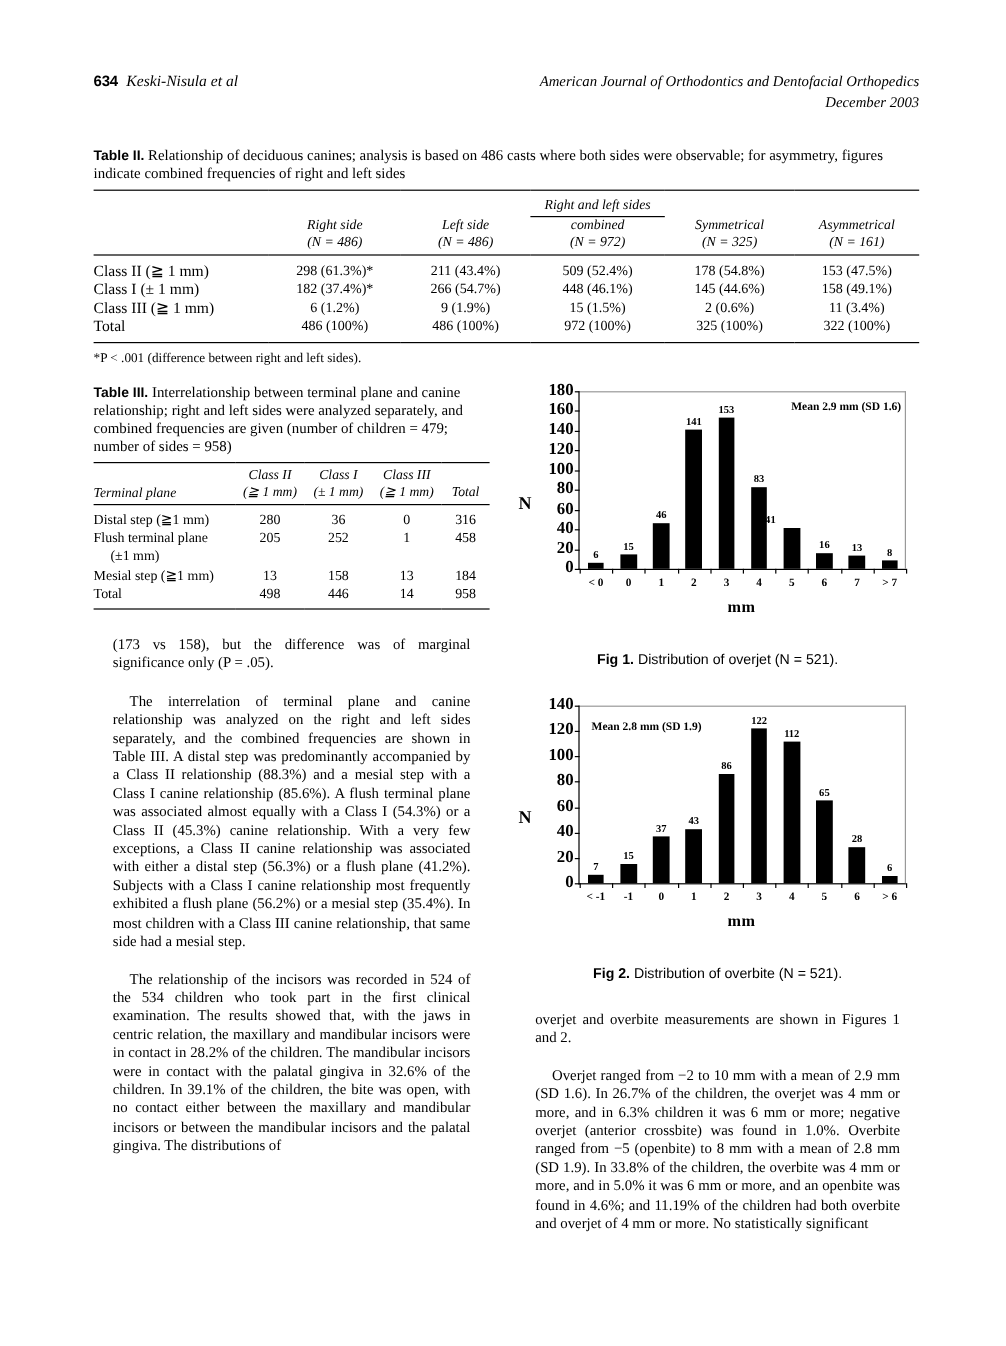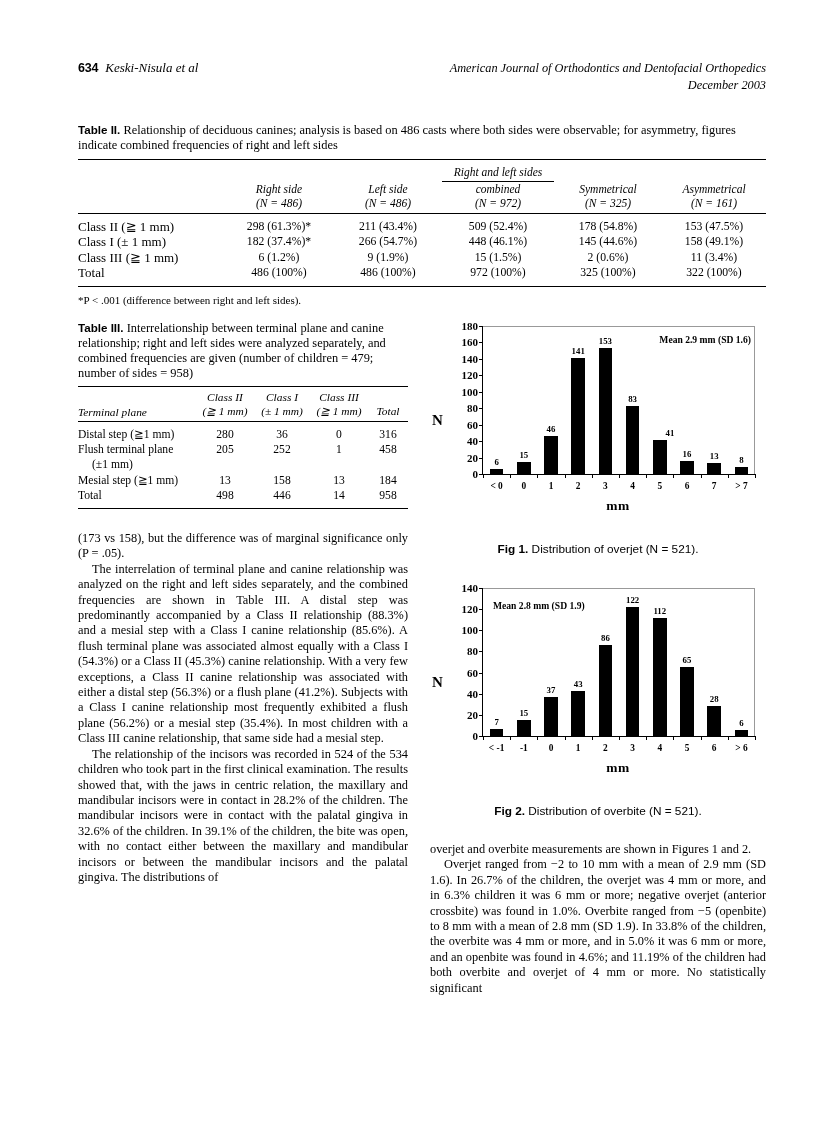--- a/index.html
+++ b/index.html
@@ -174,21 +174,21 @@
     font-size: 11.6px;
     line-height: 15.2px;
   }
   .t3 .indent { padding-left: 14px; }
 
   
   p.body {
     font-size: 12.35px;
     line-height: 15.4px;
     text-align: justify;
-    margin: 0;
+    margin: 16px;
     text-indent: 14px;
     hyphens: none;
   }
   p.body.noindent { text-indent: 0; }
 
   
   .figbox { position: relative; }
   .figcap {
     text-align: center;
     font-family: "Liberation Sans", sans-serif;
@@ -228,21 +228,21 @@
   }
   .plot .frame-right {
     position: absolute;
     right: 0; top: 0; height: 100%;
     border-right: 0.8px solid #999;
   }
   .ytick {
     position: absolute;
     right: 100%;
     transform: translateY(-50%);
-    font-size: 11px;
+    font-size: 14px;
     font-weight: bold;
     padding-right: 5px;
     white-space: nowrap;
     margin-left: 29px;
   }
   .ytickmark {
     position: absolute;
     right: 100%;
     width: 4px;
     border-top: 1.1px solid #000;
@@ -562,21 +562,21 @@
             <div class="xtick" style="left: 95.2px;">2</div>
             <div class="bar" style="left: 115.6px; width: 13.6px; height: 125.8px; background: rgb(0, 0, 0);"></div>
             <div class="barval" style="left: 122.4px; top: 22.2px;">153</div>
             <div class="xtickmark" style="left: 136px;"></div>
             <div class="xtick" style="left: 122.4px;">3</div>
             <div class="bar" style="left: 142.8px; width: 13.6px; height: 68.2444px; background: rgb(0, 0, 0);"></div>
             <div class="barval" style="left: 149.6px; top: 79.7556px;">83</div>
             <div class="xtickmark" style="left: 163.2px;"></div>
             <div class="xtick" style="left: 149.6px;">4</div>
             <div class="bar" style="left: 170px; width: 13.6px; height: 33.7111px; background: rgb(0, 0, 0);"></div>
-            <div class="barval" style="left: 187px; top: 114.289px;">41</div>
+            <div class="barval" style="left: 159px; top: 114.289px;">41</div>
             <div class="xtickmark" style="left: 190.4px;"></div>
             <div class="xtick" style="left: 176.8px;">5</div>
             <div class="bar" style="left: 197.2px; width: 13.6px; height: 13.1556px; background: rgb(0, 0, 0);"></div>
             <div class="barval" style="left: 204px; top: 134.844px;">16</div>
             <div class="xtickmark" style="left: 217.6px;"></div>
             <div class="xtick" style="left: 204px;">6</div>
             <div class="bar" style="left: 224.4px; width: 13.6px; height: 10.6889px; background: rgb(0, 0, 0);"></div>
             <div class="barval" style="left: 231.2px; top: 137.311px;">13</div>
             <div class="xtickmark" style="left: 244.8px;"></div>
             <div class="xtick" style="left: 231.2px;">7</div>

